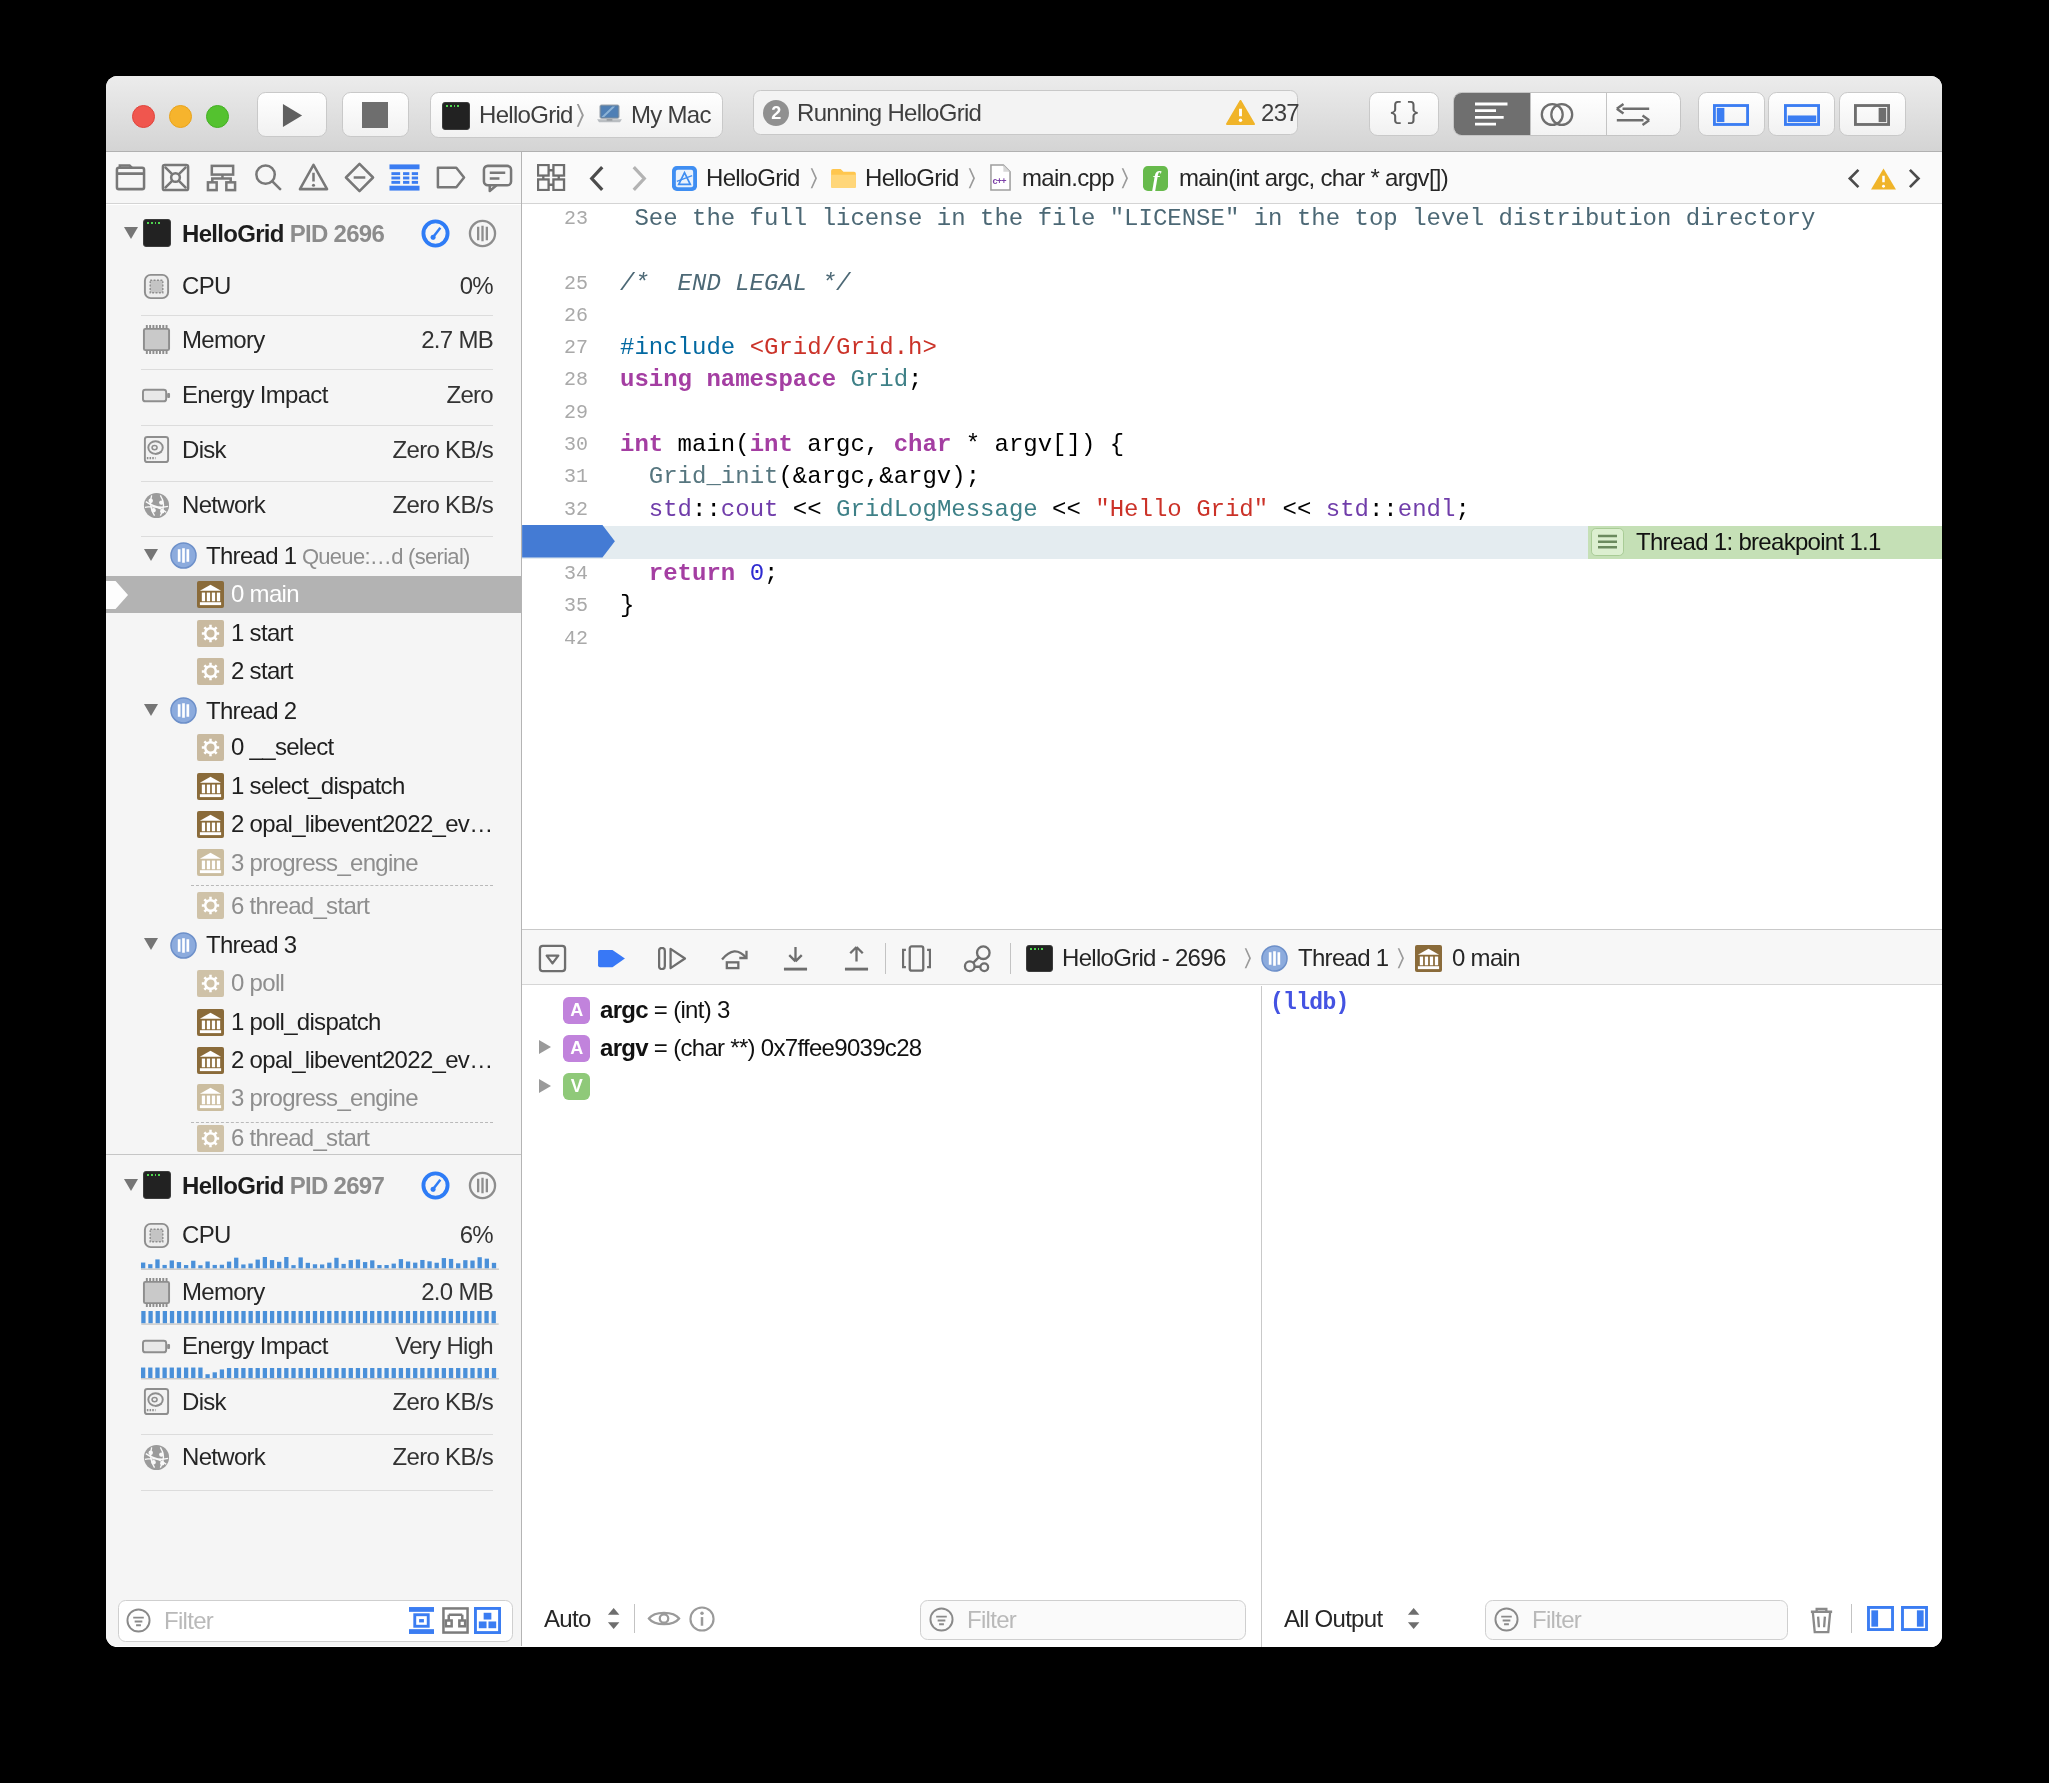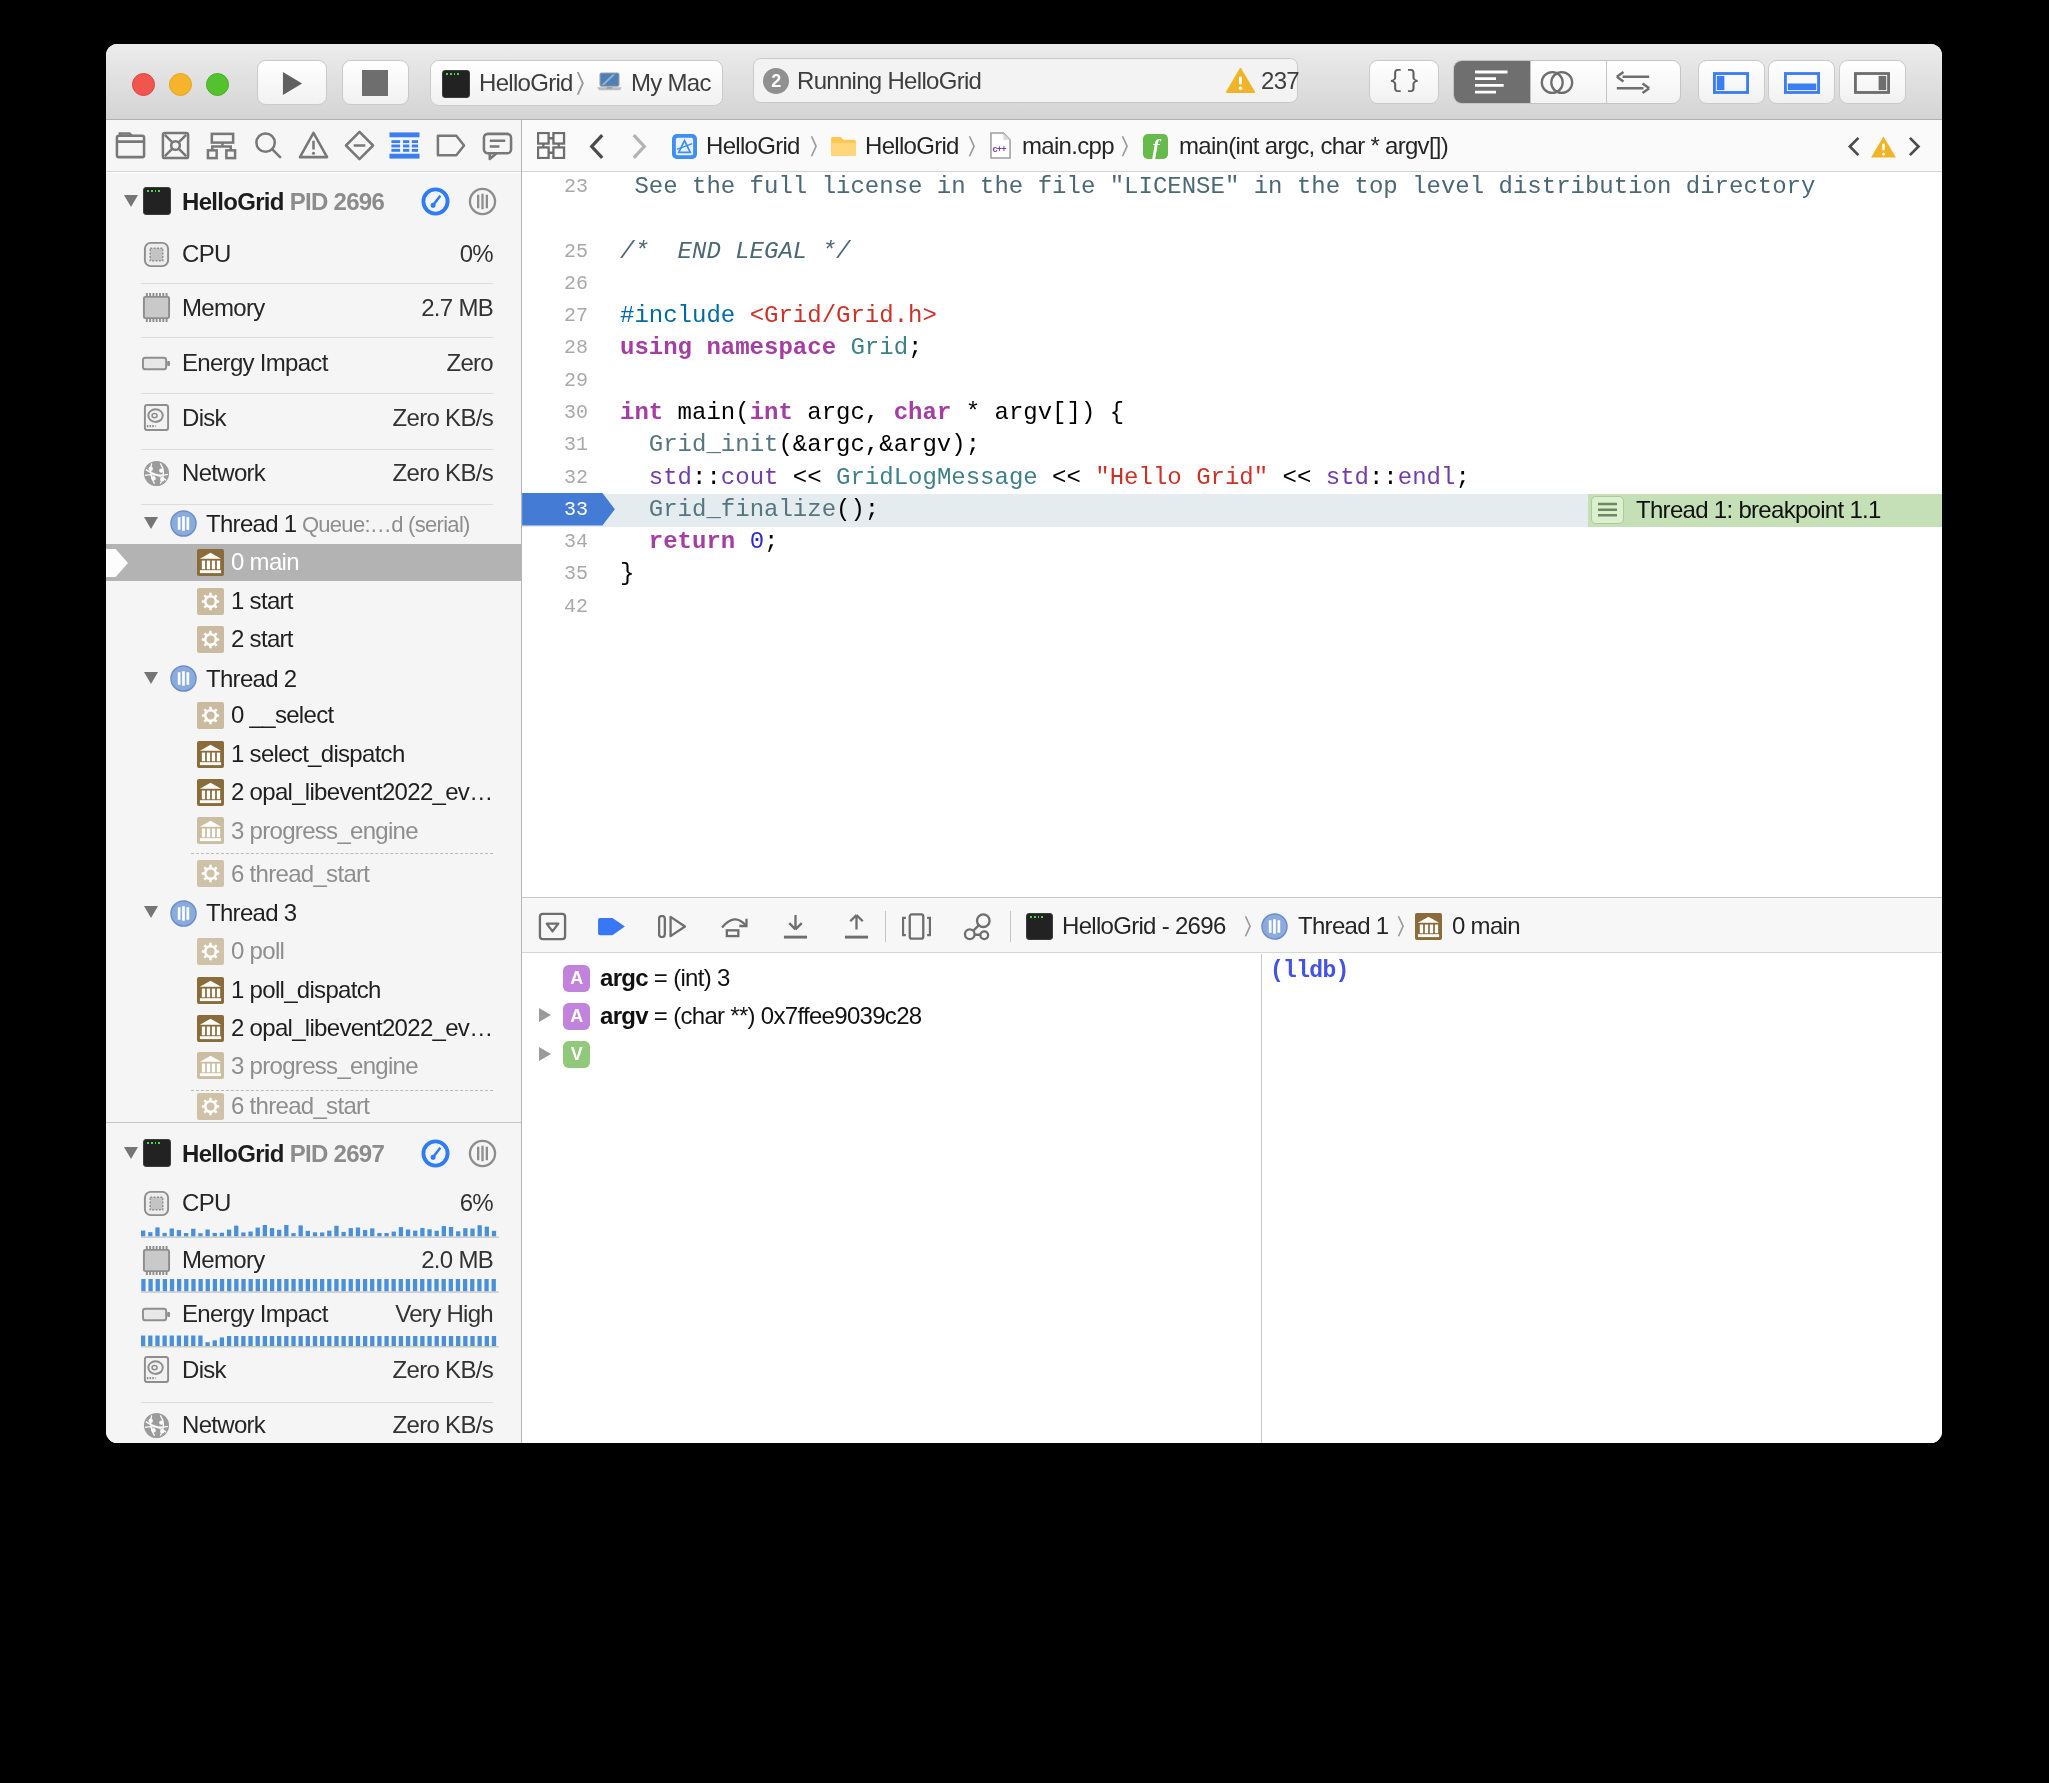--- a/index.html
+++ b/index.html
@@ -1,16 +1,16 @@
 <!DOCTYPE html>
 <html><head><meta charset="utf-8"><title>x</title><style>
 *{margin:0;padding:0;box-sizing:border-box}
 html,body{width:2049px;height:1784px;background:#000;font-family:"Liberation Sans",sans-serif;overflow:hidden}
 .a{position:absolute}
-#win{position:absolute;left:106px;top:44px;width:1836px;height:1399px;background:#fff;border-radius:11.5px;overflow:hidden;letter-spacing:-0.7px}
+#win{position:absolute;left:106px;top:76px;width:1836px;height:1571px;background:#fff;border-radius:11.5px;overflow:hidden;letter-spacing:-0.7px}
 #titlebar{left:0;top:0;width:1836px;height:76px;background:linear-gradient(#ececec,#d4d4d4);border-bottom:1px solid #b1b1b1}
 .tl{top:29px;width:23px;height:23px;border-radius:50%}
 .btn{background:linear-gradient(#fff,#f1f1f1);border:1px solid #c9c9c9;border-radius:8.6px}
 #navbar{left:0;top:76px;width:415px;height:52px;background:#f6f6f6;border-bottom:1px solid #d4d4d4}
 #jumpbar{left:416px;top:76px;width:1420px;height:52px;background:#fafafa;border-bottom:1px solid #d4d4d4}
 #sidebar{left:0;top:129px;width:415px;height:1441px;background:#f5f5f5}
 #vdiv{left:415px;top:76px;width:1px;height:1494px;background:#b4b4b4}
 #editor{left:416px;top:129px;width:1420px;height:724px;background:#fff}
 .cl{left:0;width:1420px;height:32.5px;line-height:32.5px;font-family:"Liberation Mono",monospace;font-size:24px;white-space:pre;color:#000}
 .ln{position:absolute;left:0;width:66px;text-align:right;font-size:20px;color:#a9a9a9}
@@ -715,21 +715,20 @@
     </svg>
     <div class="a cl" style="left:416px;top:127px"><span class="ln">23</span><span class="cd"><span class="cm"> See the full license in the file "LICENSE" in the top level distribution directory</span></span></div>
     <div class="a cl" style="left:416px;top:192px"><span class="ln">25</span><span class="cd"><span class="cm" style="font-style:italic">/*  END LEGAL */</span></span></div>
     <div class="a cl" style="left:416px;top:224px"><span class="ln">26</span><span class="cd"></span></div>
     <div class="a cl" style="left:416px;top:256px"><span class="ln">27</span><span class="cd"><span class="pp">#include</span> <span class="str">&lt;Grid/Grid.h&gt;</span></span></div>
     <div class="a cl" style="left:416px;top:288px"><span class="ln">28</span><span class="cd"><span class="kw">using namespace</span> <span class="ty">Grid</span>;</span></div>
     <div class="a cl" style="left:416px;top:321px"><span class="ln">29</span><span class="cd"></span></div>
     <div class="a cl" style="left:416px;top:353px"><span class="ln">30</span><span class="cd"><span class="kw">int</span> main(<span class="kw">int</span> argc, <span class="kw">char</span> * argv[]) {</span></div>
     <div class="a cl" style="left:416px;top:385px"><span class="ln">31</span><span class="cd">  <span class="fn">Grid_init</span>(&amp;argc,&amp;argv);</span></div>
     <div class="a cl" style="left:416px;top:418px"><span class="ln">32</span><span class="cd">  <span class="std">std</span>::<span class="std">cout</span> &lt;&lt; <span class="ty">GridLogMessage</span> &lt;&lt; <span class="str">"Hello Grid"</span> &lt;&lt; <span class="std">std</span>::<span class="std">endl</span>;</span></div>
-    <div class="a cl" style="left:416px;top:450px"><span class="ln" style="color:#fff">33</span><span class="cd">  <span class="fn">Grid_finalize</span>();</span></div>
     <div class="a cl" style="left:416px;top:482px"><span class="ln">34</span><span class="cd">  <span class="kw">return</span> <span class="num">0</span>;</span></div>
     <div class="a cl" style="left:416px;top:514px"><span class="ln">35</span><span class="cd">}</span></div>
     <div class="a cl" style="left:416px;top:547px"><span class="ln">42</span><span class="cd"></span></div>
     <div class="a" id="dbgbar"></div>
     <div class="a" id="vars"></div>
     <div class="a" id="console"></div>
     <div class="a" id="vdiv2"></div>
     <svg class="a" style="left:432px;top:868px" width="29" height="29" viewBox="0 0 30 30">
       <rect x="2" y="2" width="26" height="26" rx="3" fill="none" stroke="#6e6e6e" stroke-width="2.4"></rect>
       <path d="M9 12 h12 l-6 8 Z" fill="none" stroke="#6e6e6e" stroke-width="2.4" stroke-linejoin="round"></path>

